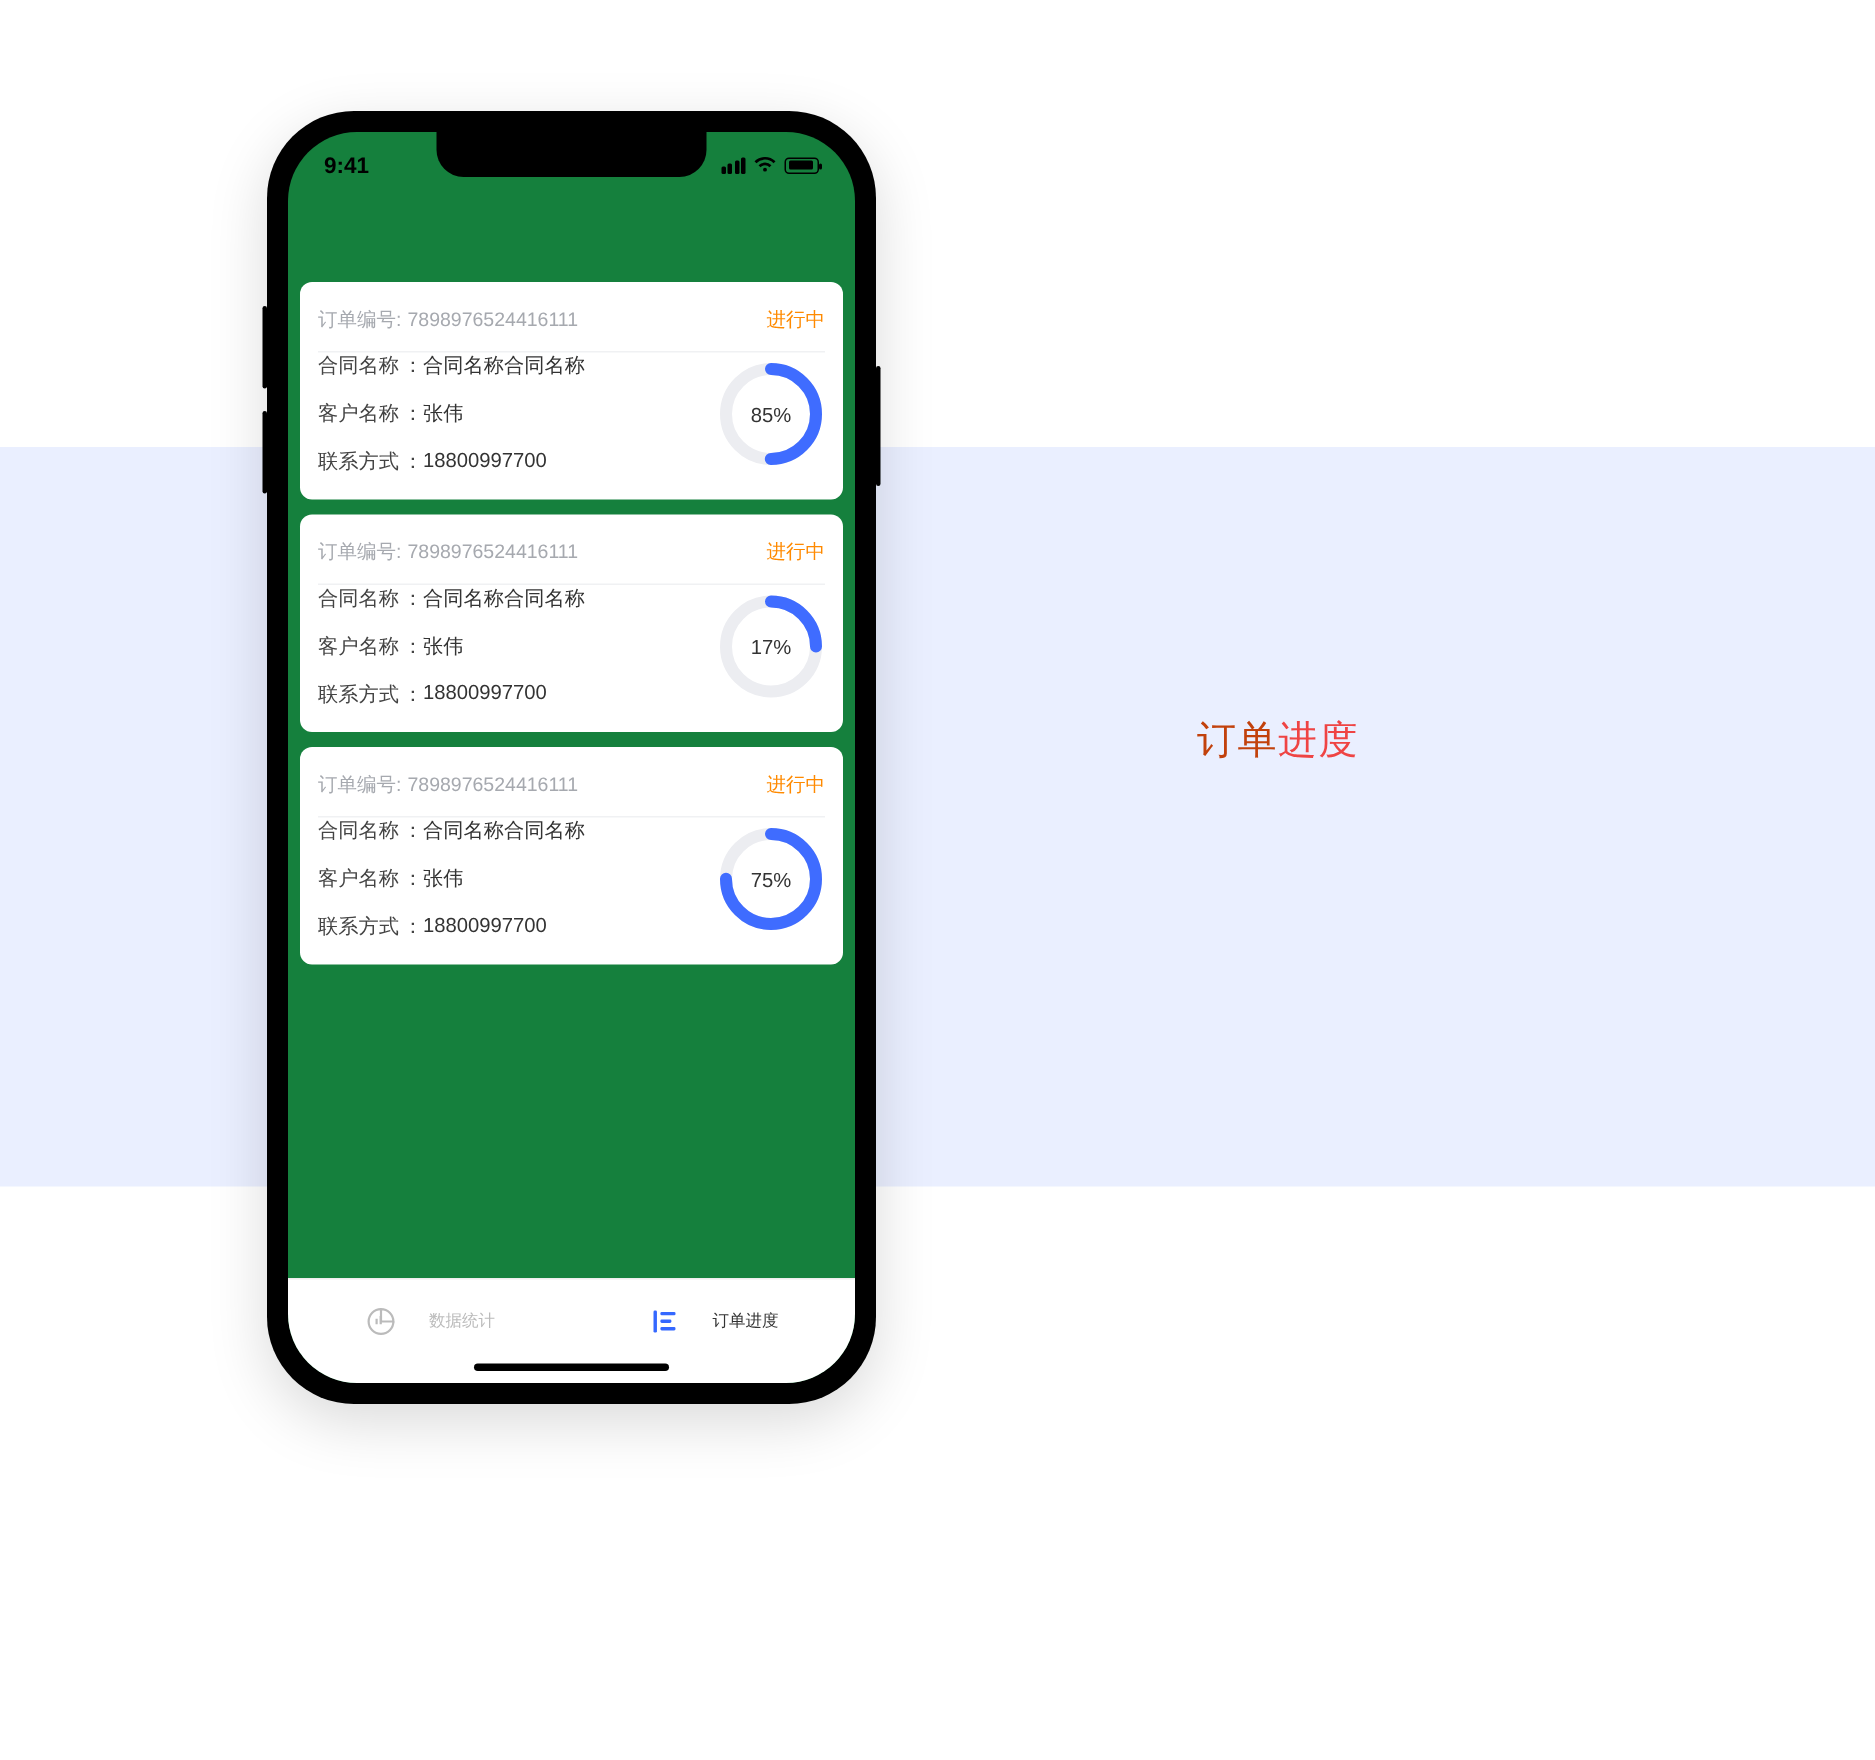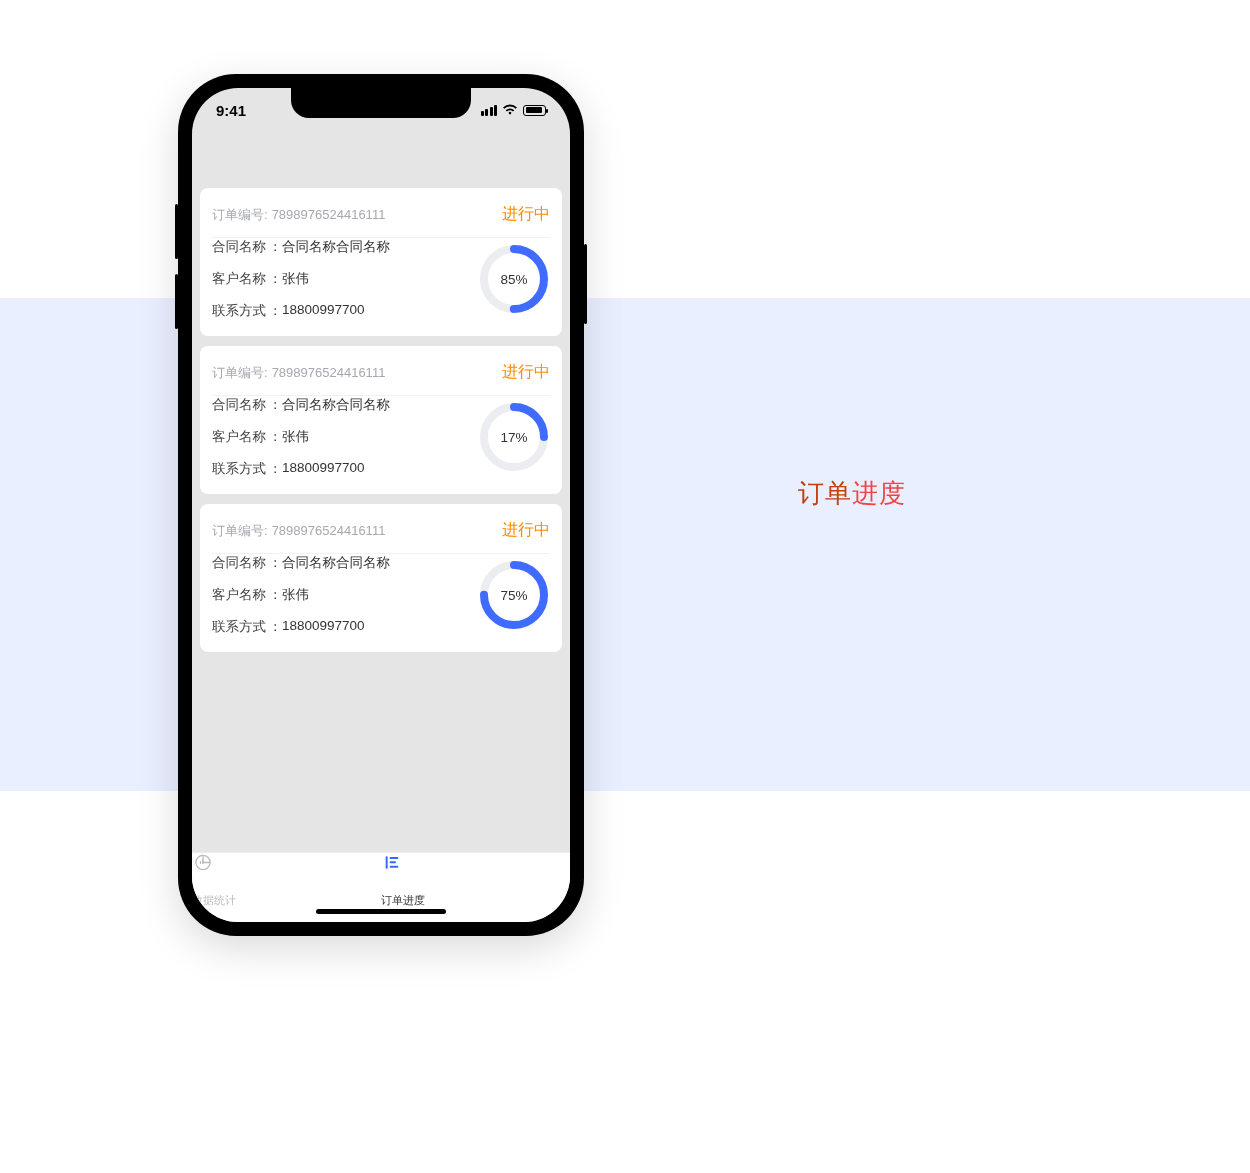--- a/index.html
+++ b/index.html
@@ -48,21 +48,21 @@
       border-radius: 3px;
     }
     .phone::before { left: -3px; top: 130px; width: 3px; height: 55px; }
     .phone::after  { left: -3px; top: 200px; width: 3px; height: 55px; }
     .phone .pwr {
       position: absolute; right: -3px; top: 170px; width: 3px; height: 80px;
       background: #000; border-radius: 3px;
     }
     .screen {
       width: 100%; height: 100%;
-      background: #e5e5e5;
+      background: #15803d;
       border-radius: 46px;
       overflow: hidden;
       position: relative;
       padding-left: 36px;
     }
     .notch {
       position: absolute;
       top: 0; left: 50%; transform: translateX(-50%);
       width: 180px; height: 30px;
       background: #000;
@@ -130,42 +130,42 @@
       padding: 16px 12px;
       margin-bottom: 10px;
     }
     .card-header {
       display: flex; justify-content: space-between; align-items:center;
       padding-bottom: 12px;
       border-bottom: 1px solid #f0f1f3;
     }
     .order-num { color: #a6a9af; font-size: 13px; }
     .order-num .v { margin-left: 4px; }
-    .status-badge { color: #ff8a00; font-size: 16px; }
+    .status-badge { color: #ff8a00; font-size: 13px; }
     .card-body { display:flex; align-items:center; gap:12px; }
     .detail-list { flex:1; display:flex; flex-direction:column; gap:14px; }
     .detail-row { display:flex; font-size: 13.5px; color:#333; }
     .detail-row .k { color:#444; width:70px; position:relative; }
     .detail-row .k::after { content:"："; position:absolute; right:0; }
     .detail-row .v { color:#333; }
     .progress-ring { width:72px; height:72px; position:relative; flex:none; }
     .progress-ring svg { transform: rotate(-90deg); }
     .progress-ring .txt {
       position:absolute; inset:0; display:flex; align-items:center; justify-content:center;
       font-size: 13.5px; color:#333;
     }
 
     .tab-bar {
       position:absolute; bottom:0; left:0; right:0; height:70px;
       background:#fff;
       display:flex; padding-bottom:14px;
       border-top: 0.5px solid #eee;
     }
     .tab {
-      flex:1; display:flex; flex-direction:column; justify-content:center;
+      flex:1; display:flex; flex-direction:row; align-items:center; justify-content:center;
       gap:21px; font-size:11px; color:#bbb;
     }
     .tab.active { color:#333; }
     .home-indicator {
       position:absolute; bottom:8px; left:50%; transform:translateX(-50%);
       width:130px; height:5px; background:#000; border-radius:3px;
     }
   </style>
 </head>
 <body>

